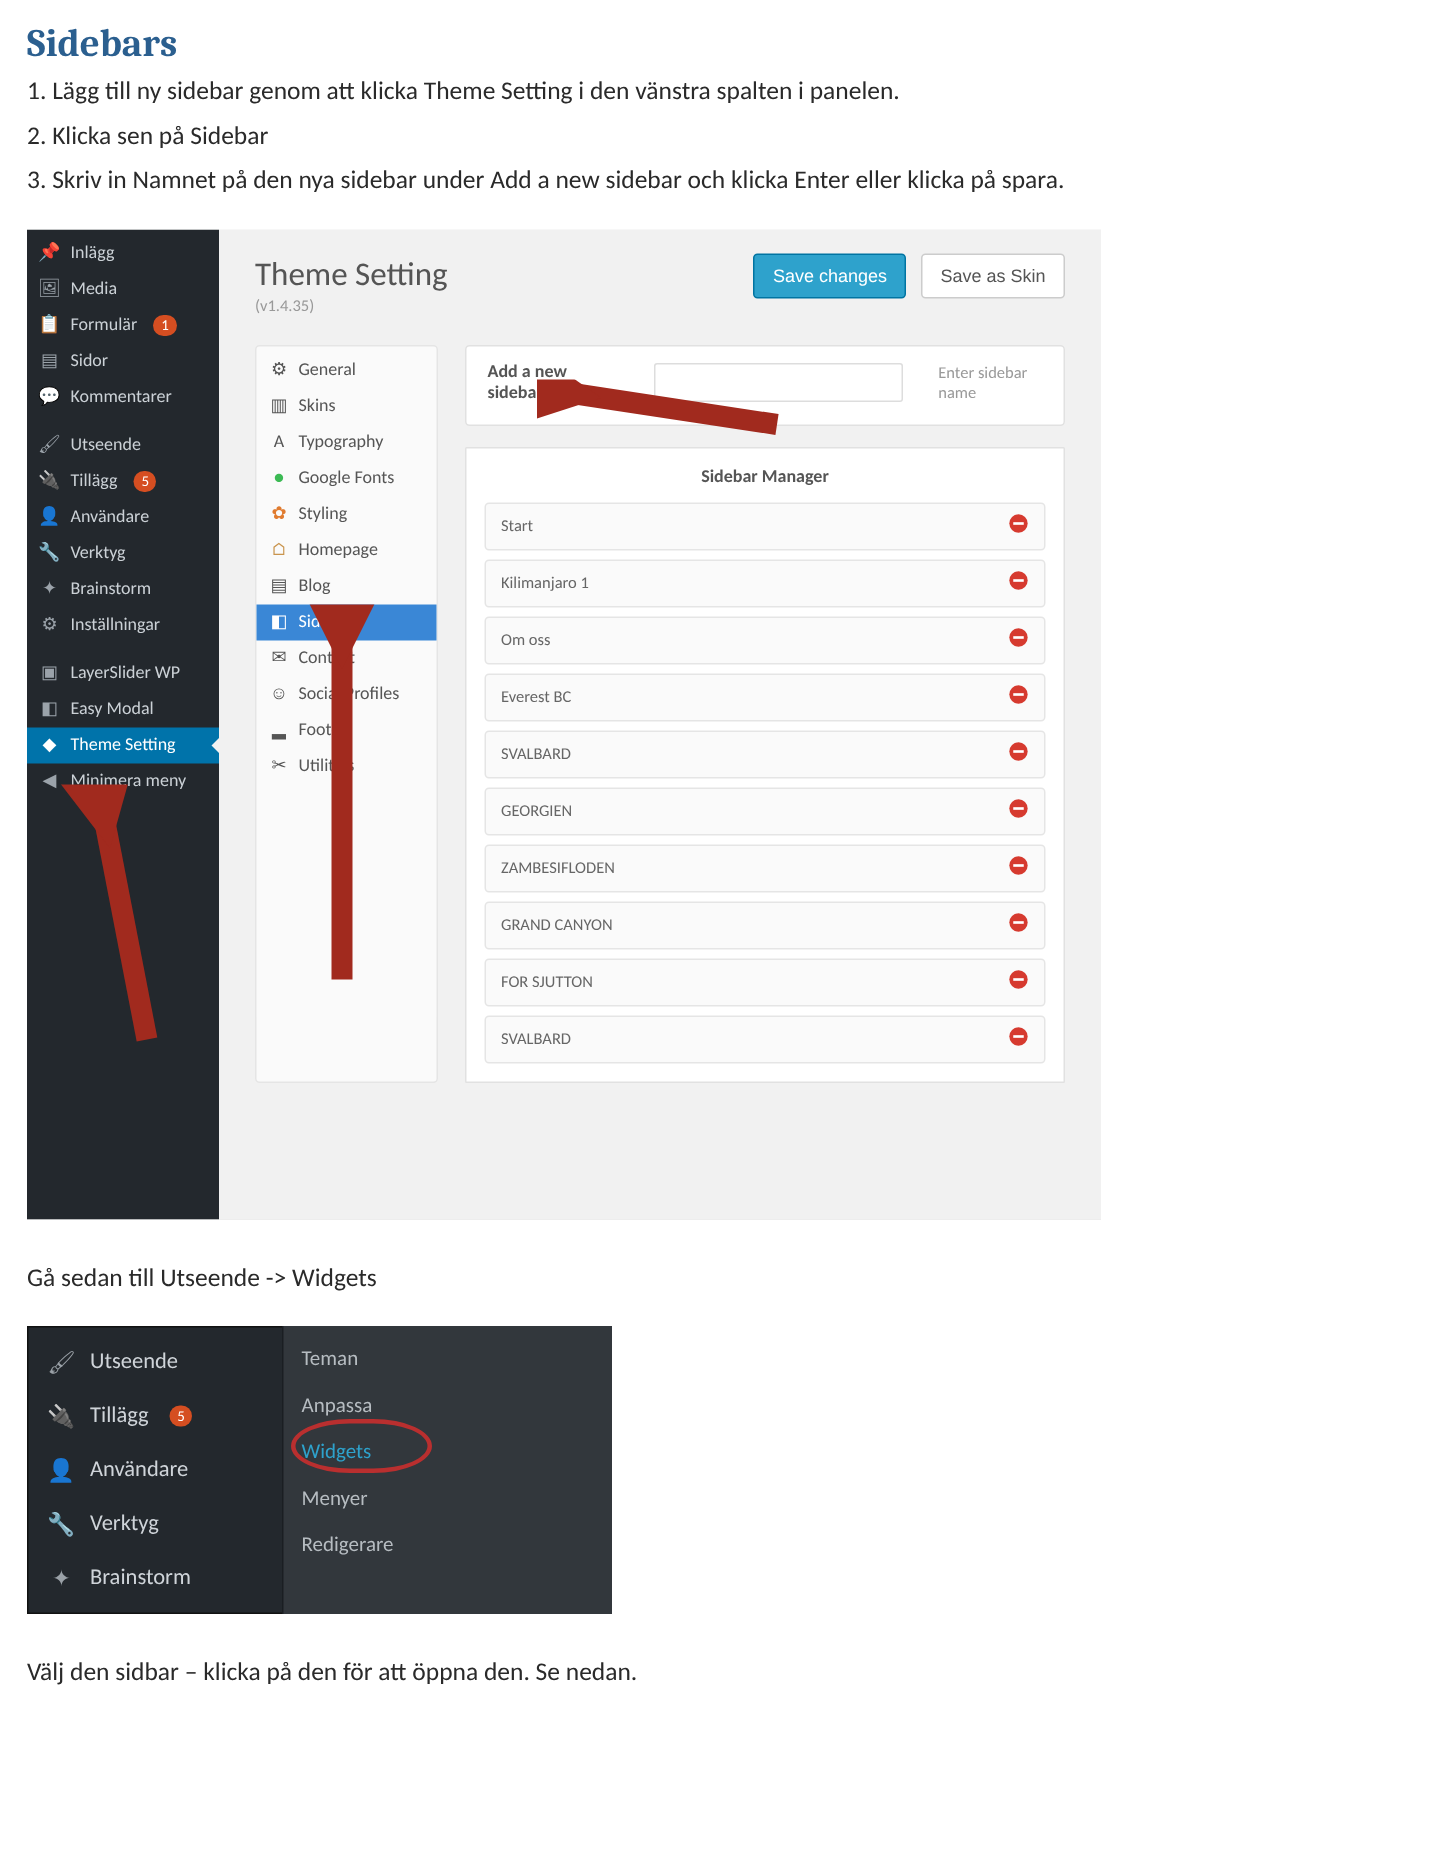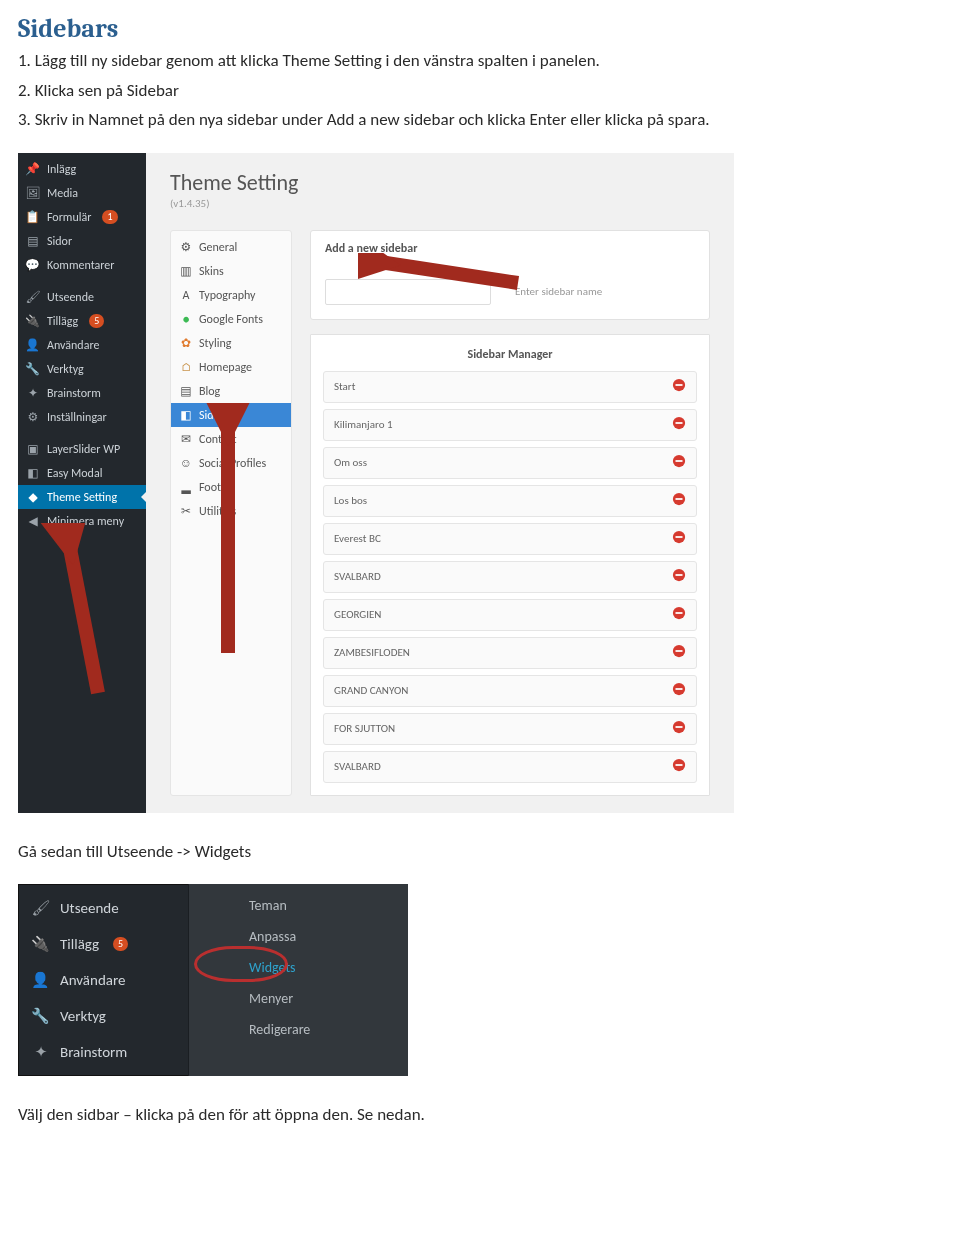--- a/index.html
+++ b/index.html
@@ -71,21 +71,21 @@
   }
   .settings-item{
     display:flex;align-items:center;gap:6px;padding:5px 8px;cursor:pointer;
   }
   .settings-item.active{background:#3a87d6;color:#fff;}
   .settings-ico{width:14px;height:14px;flex:none;display:inline-flex;align-items:center;justify-content:center;}
   .main-col{flex:1;}
   .add-box{
     background:#fff;border:1px solid #e1e1e1;border-radius:3px;
     padding:10px 14px 14px 14px;margin-bottom:14px;
-    display:flex;flex-direction:column;gap:24px;
+    display:flex;flex-direction:row;gap:24px;
   }
   .add-box .row{display:flex;align-items:center;gap:24px;}
   .add-input{
     width:160px;height:22px;border:1px solid #ddd;border-radius:2px;background:#fff;
   }
   .hint{font-size:11px;color:#999;}
   .manager{
     background:#fff;border:1px solid #e1e1e1;border-radius:1px;
     padding:8px 0 6px 0;
   }
@@ -115,21 +115,21 @@
   .fly-item{
     display:flex;align-items:center;gap:10px;
     padding:9px 14px;color:#cfd4d9;font-size:15px;cursor:pointer;
     position:relative;
   }
   .fly-item .ico{
     width:18px;height:18px;color:#9aa1a7;
     display:flex;align-items:center;justify-content:center;
   }
   .sub-item{
-    padding:7px 12px;color:#b6bcc1;font-size:14px;cursor:pointer;margin-left:48px;
+    padding:7px 12px;color:#b6bcc1;font-size:14px;cursor:pointer;
   }
   .sub-item.active{color:#2ea2cc;}
   .circle-mark{
     position:absolute;border:3px solid #b92f2f;border-radius:50%/60%;
     pointer-events:none;
   }
 </style>
 </head>
 <body>
 
@@ -209,20 +209,24 @@
           <span>Minimera meny</span>
         </div>
     </div>
 
     <div class="content">
       <div class="panel-head">
         <div>
           <div class="panel-title">Theme Setting</div>
           <div class="panel-ver">(v1.4.35)</div>
         </div>
+        <div>
+          <button class="btn primary">Save changes</button>
+          <button class="btn">Save as Skin</button>
+        </div>
       </div>
 
       <div class="panel-body">
         <div class="settings-nav">
           <div class="settings-item">
               <span class="settings-ico">⚙</span>
               <span>General</span>
             </div>
           <div class="settings-item">
               <span class="settings-ico">▥</span>
@@ -290,27 +294,20 @@
                 </div>
                 <div class="sb-row">
                   <span>Kilimanjaro 1</span>
                   <span><svg class="del-ico" viewBox="0 0 16 16">
                       <circle cx="8" cy="8" r="7" fill="#d63a2f"></circle>
                       <rect x="4" y="7" width="8" height="2" fill="#fff"></rect>
                     </svg></span>
                 </div>
                 <div class="sb-row">
                   <span>Om oss</span>
-                  <span><svg class="del-ico" viewBox="0 0 16 16">
-                      <circle cx="8" cy="8" r="7" fill="#d63a2f"></circle>
-                      <rect x="4" y="7" width="8" height="2" fill="#fff"></rect>
-                    </svg></span>
-                </div>
-                <div class="sb-row">
-                  <span>Los bos</span>
                   <span><svg class="del-ico" viewBox="0 0 16 16">
                       <circle cx="8" cy="8" r="7" fill="#d63a2f"></circle>
                       <rect x="4" y="7" width="8" height="2" fill="#fff"></rect>
                     </svg></span>
                 </div>
                 <div class="sb-row">
                   <span>Everest BC</span>
                   <span><svg class="del-ico" viewBox="0 0 16 16">
                       <circle cx="8" cy="8" r="7" fill="#d63a2f"></circle>
                       <rect x="4" y="7" width="8" height="2" fill="#fff"></rect>

